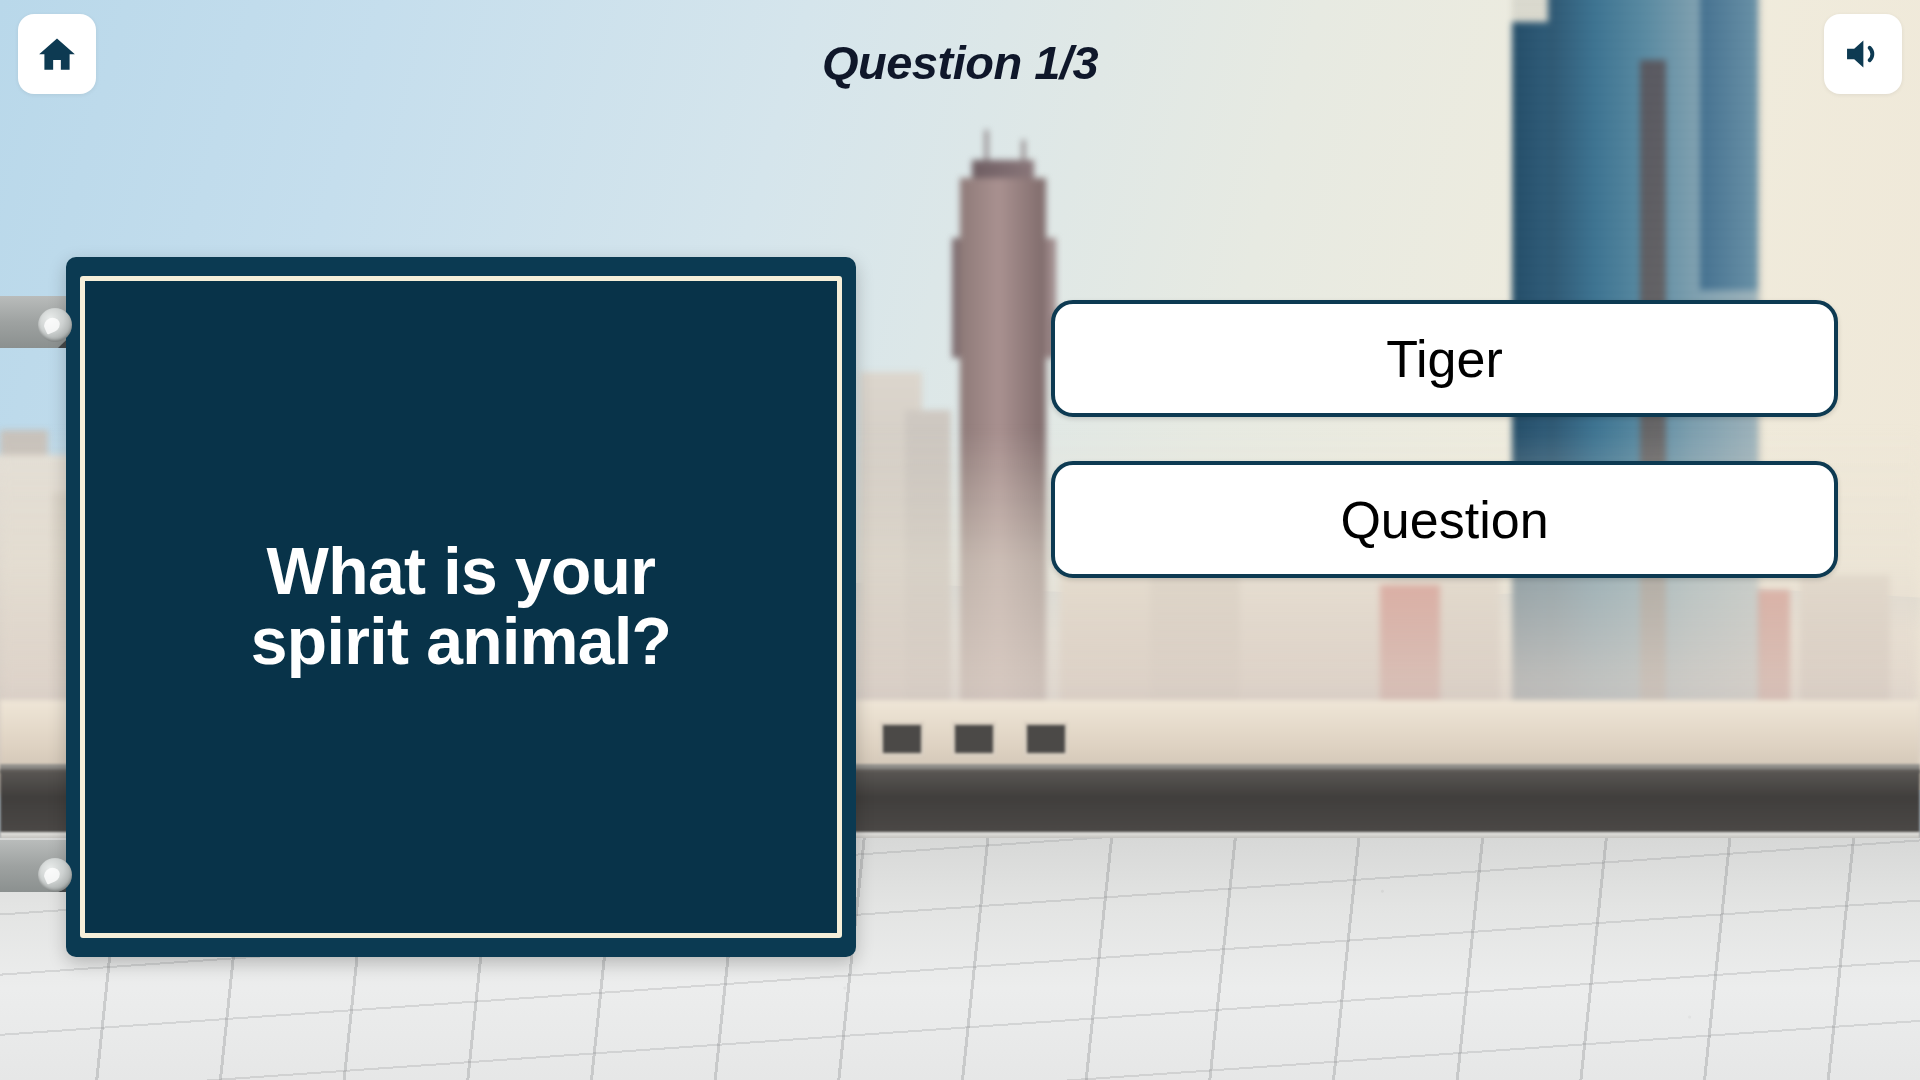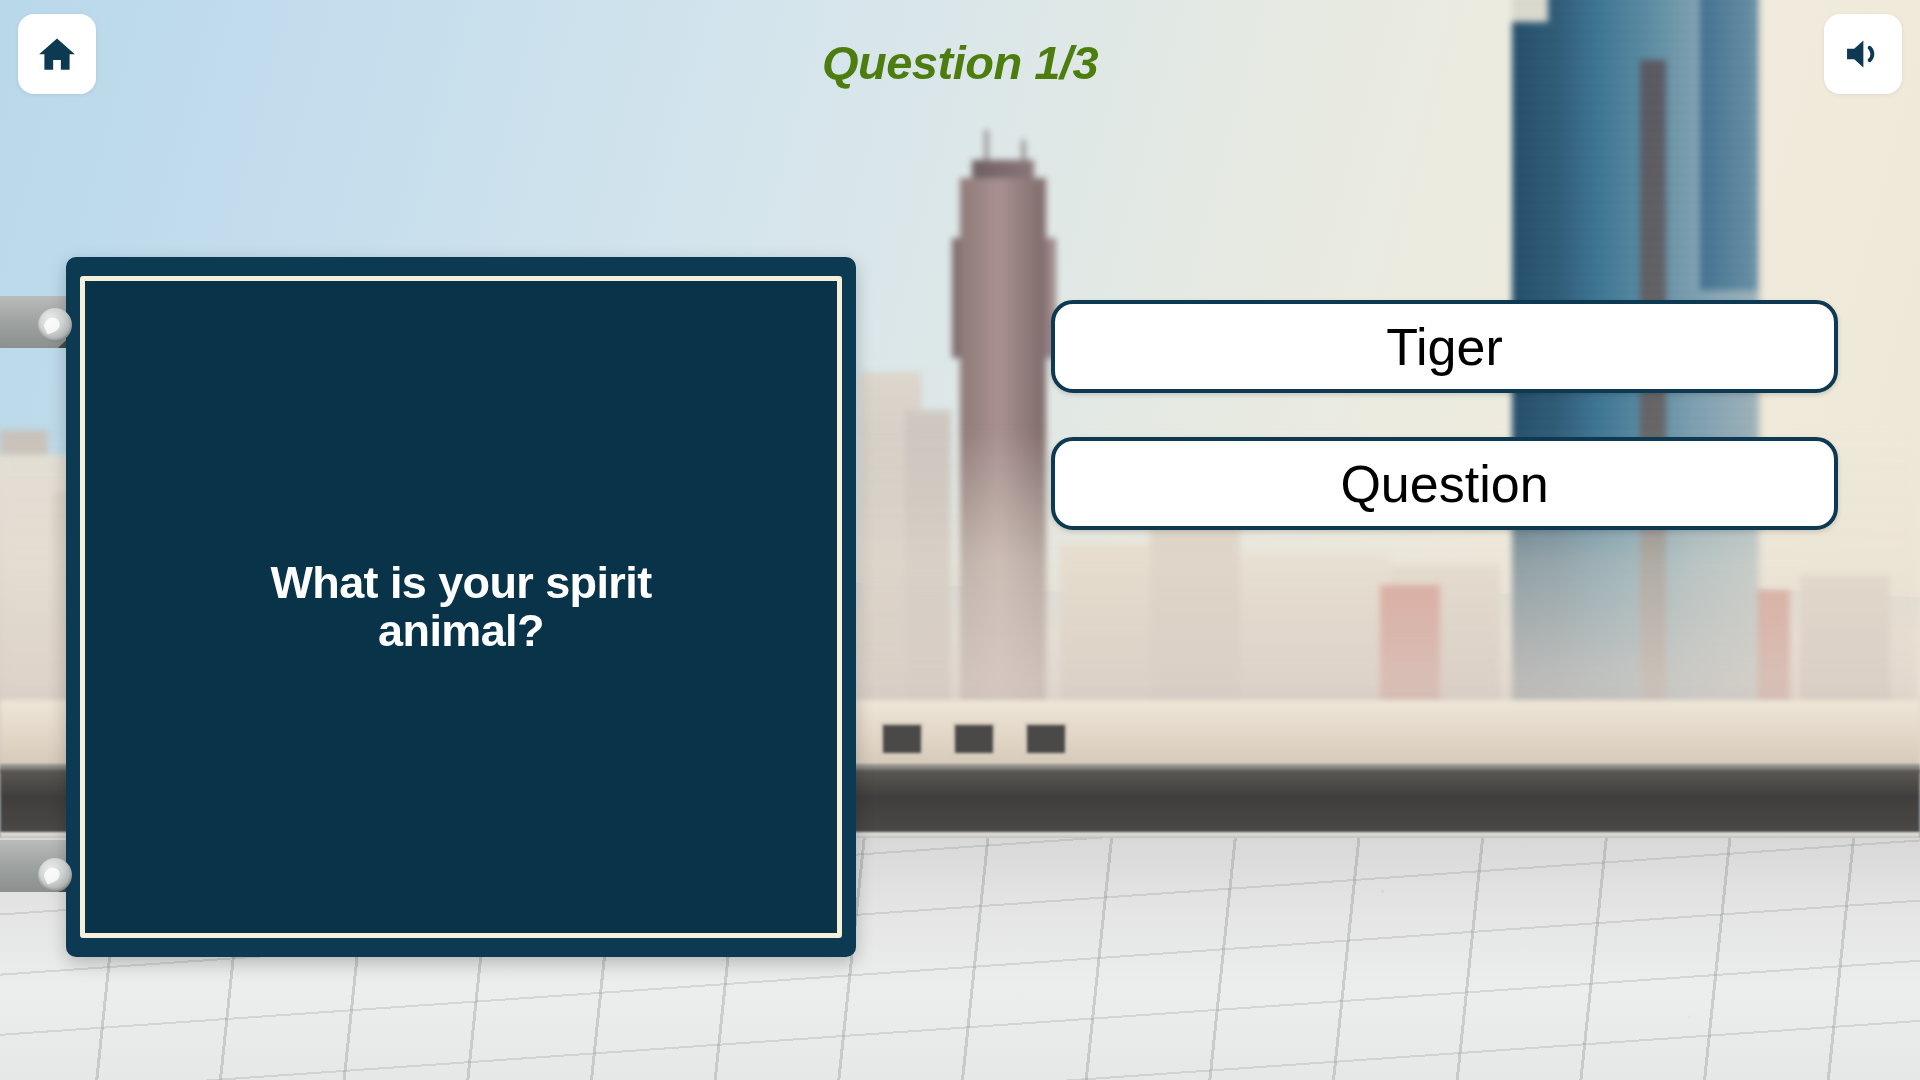--- a/index.html
+++ b/index.html
@@ -183,21 +183,21 @@
   .btn-left  { margin:14px 0 0 18px; }
   .btn-right { margin:14px 18px 0 0; }
 
   .qtitle {
     position:absolute; left:0; top:35px; width:1920px;
     text-align:center;
     font-size:47px;
     font-weight:bold;
     font-style:italic;
     letter-spacing:-0.5px;
-    color:#4d7c0f;
+    color:#0f172a;
   }
 
   
   .ribbon {
     position:absolute; left:0; width:150px; height:52px;
     background: linear-gradient(180deg,#b9bcbb 0%,#9ea2a1 50%,#8b908f 100%);
   }
   .ribbon::after {
     content:""; position:absolute; right:0; top:0; width:92px; height:52px;
     background:#46494a;
@@ -230,39 +230,39 @@
     content:""; position:absolute; left:6px; top:10px; width:16px; height:14px;
     border-radius:50% 50% 50% 10%;
     background: rgba(255,255,255,0.78);
     transform: rotate(-24deg);
   }
   .screw-top { top: 308px; }
   .screw-bottom { top: 858px; }
 
   .qtext {
     color:#ffffff;
-    font-size:45px;
+    font-size:66px;
     font-weight:bold;
     line-height:1.06;
     text-align:center;
     letter-spacing:-0.6px;
     padding:0 44px;
     max-width: 640px;
   }
 
   
   .options {
     position:absolute;
     left:1003px; top:300px;
     width:835px;
     display:flex; flex-direction:column;
     gap:44px;
   }
   .option {
-    height:93px;
+    height:117px;
     background:#ffffff;
     border:4px solid #0d3a52;
     border-radius:22px;
     display:flex; align-items:center; justify-content:center;
     font-size:52px;
     color:#000000;
     cursor:pointer;
     box-shadow: 0 2px 5px rgba(0,0,0,0.15);
     margin-left: 48px;
   }

